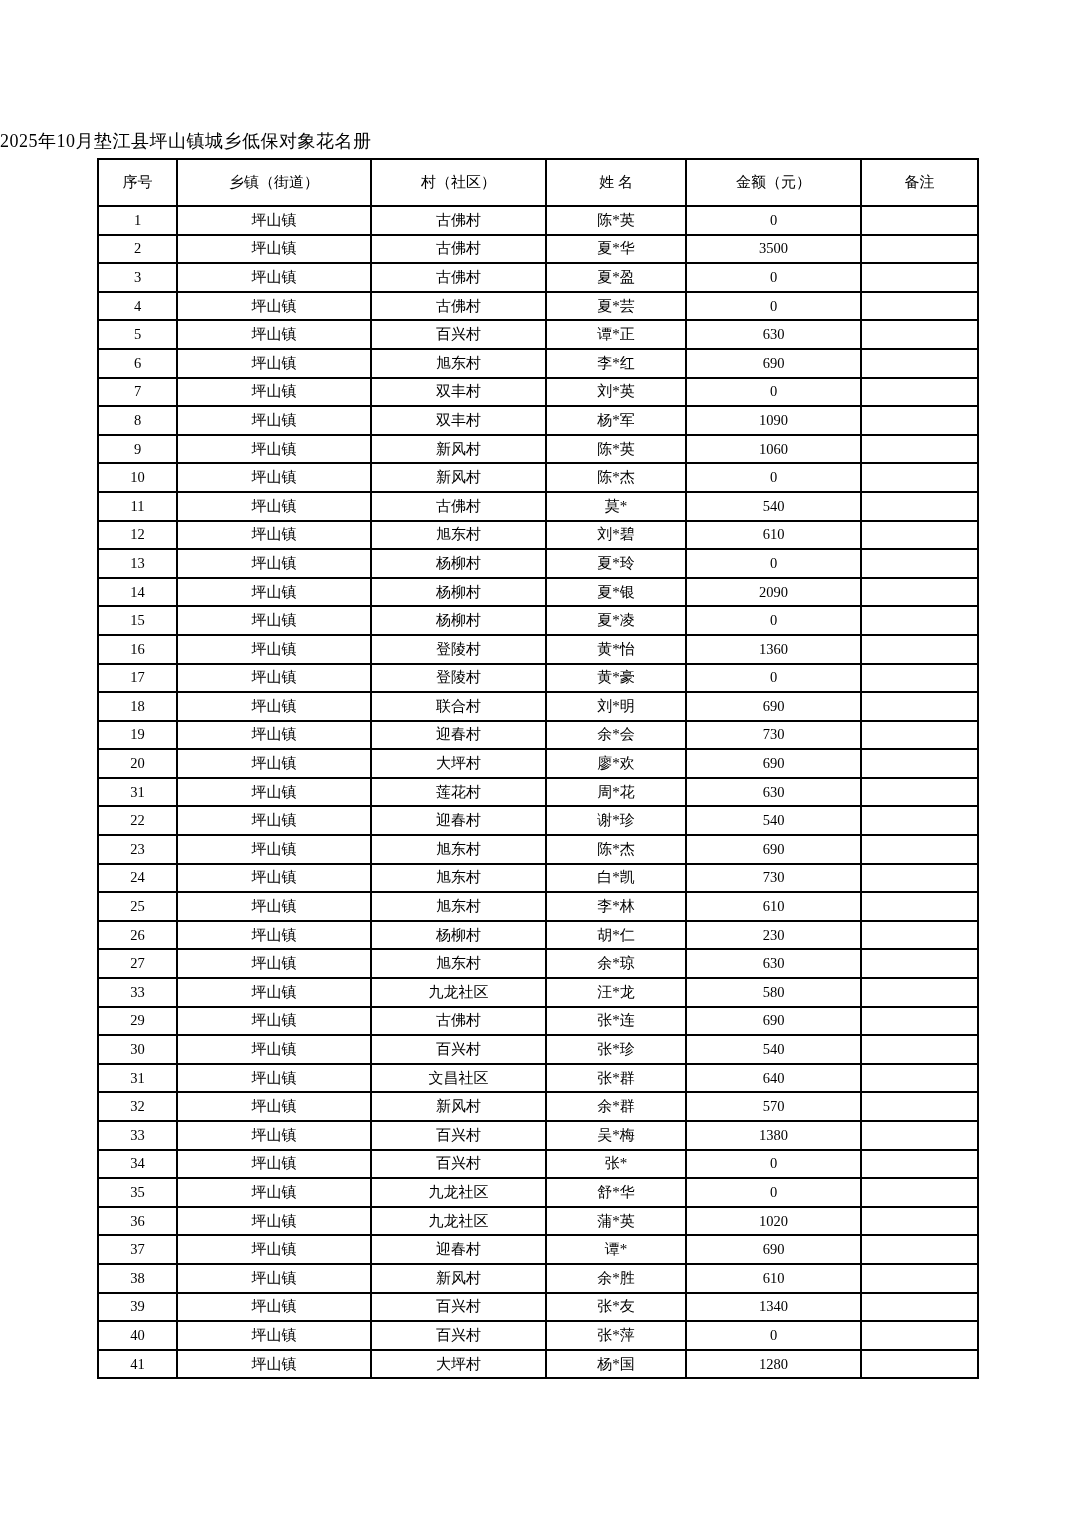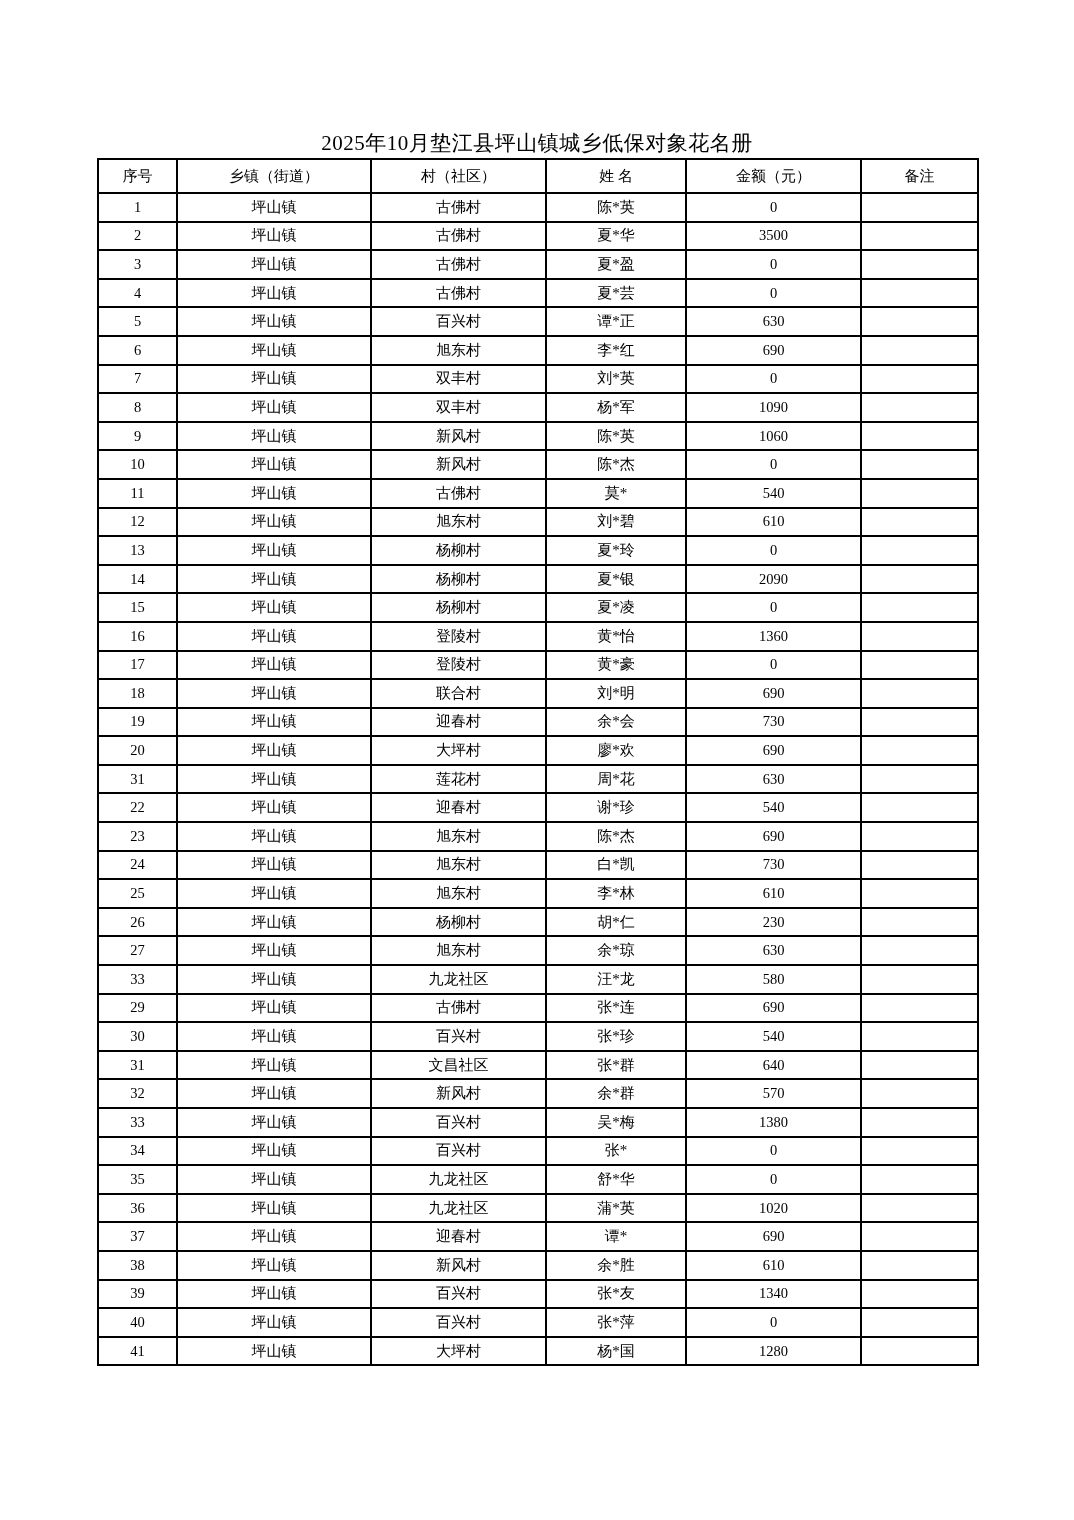--- a/index.html
+++ b/index.html
@@ -11,43 +11,42 @@
     background: #ffffff;
     font-family: "Liberation Serif", "DejaVu Serif", serif;
     color: #000;
     overflow: hidden;
   }
   .doc-title {
     position: absolute;
     top: 129px;
     left: 0;
     right: 0;
-    text-align: center;
-    font-size: 21px;
+    font-size: 18px;
     letter-spacing: 0.5px;
     white-space: nowrap;
   }
   table.roster {
     position: absolute;
     left: 97px;
     top: 158px;
     width: 880px;
     border-collapse: collapse;
     table-layout: fixed;
   }
   table.roster th, table.roster td {
     border: 2px solid #000;
     text-align: center;
     vertical-align: middle;
     padding: 0;
     font-weight: normal;
     overflow: hidden;
     white-space: nowrap;
   }
-  table.roster thead tr { height: 34px; }
+  table.roster thead tr { height: 47px; }
   table.roster thead th { font-size: 15px; }
   table.roster tbody tr { height: 28.6px; }
   table.roster tbody td { font-size: 15px; }
   table.roster tbody td.num { font-size: 14.5px; }
 </style>
 </head>
 <body>
 
 <div class="page">
   <div class="doc-title">2025年10月垫江县坪山镇城乡低保对象花名册</div>

